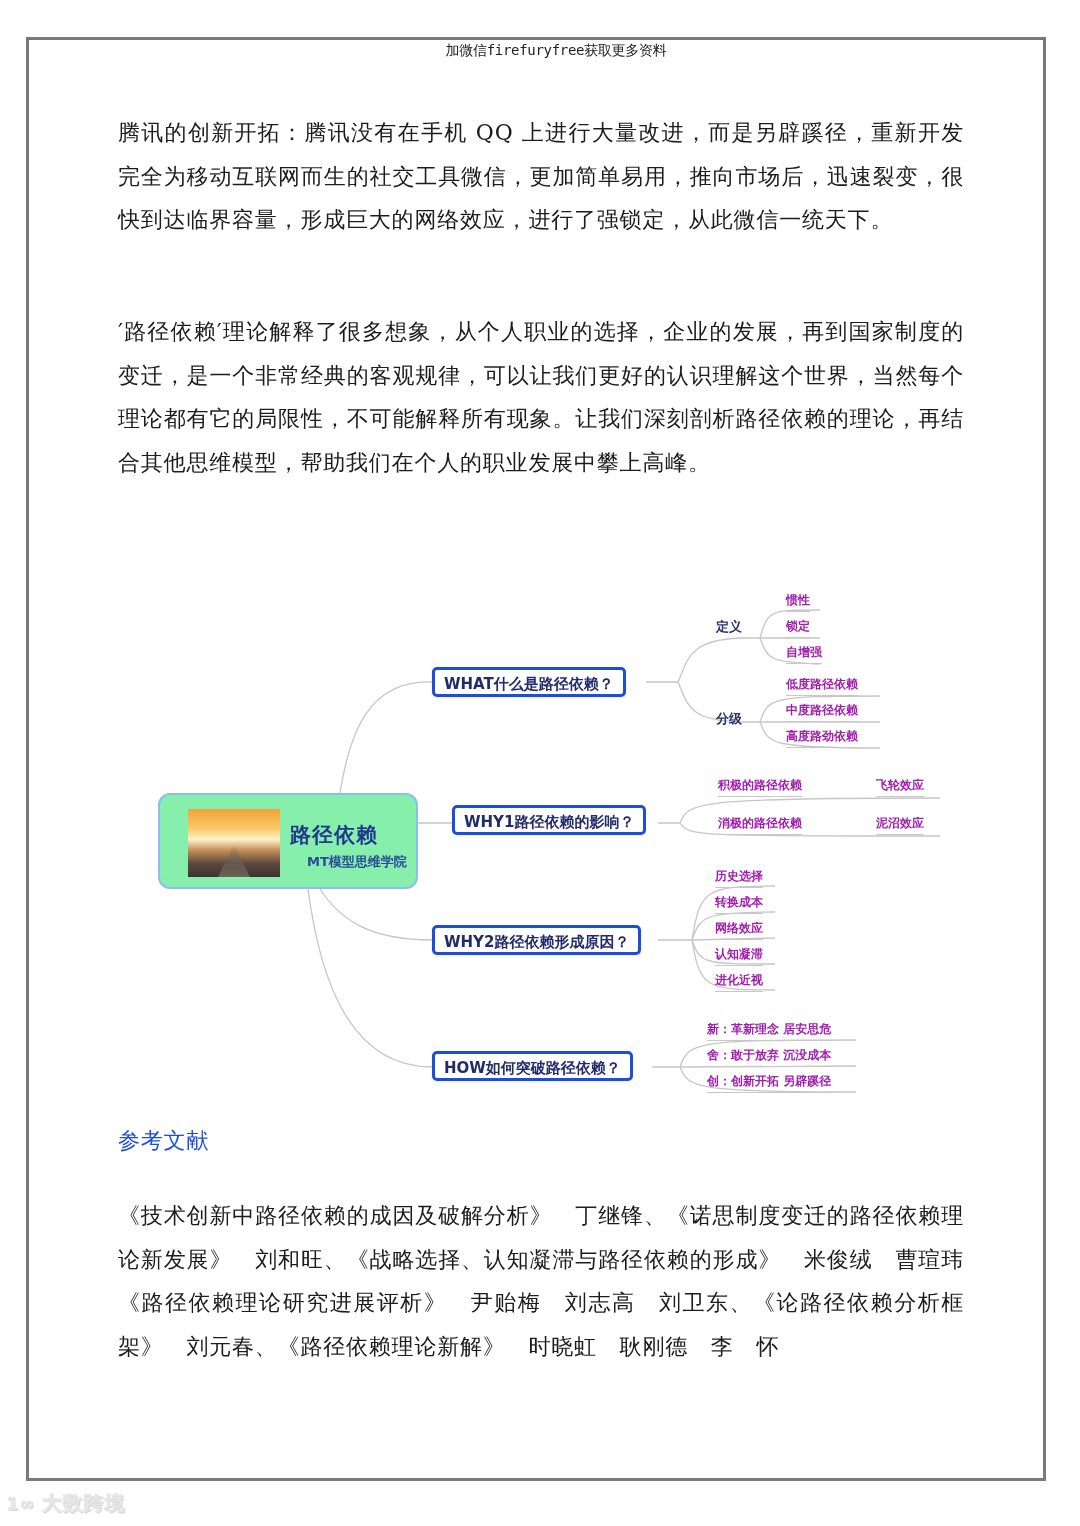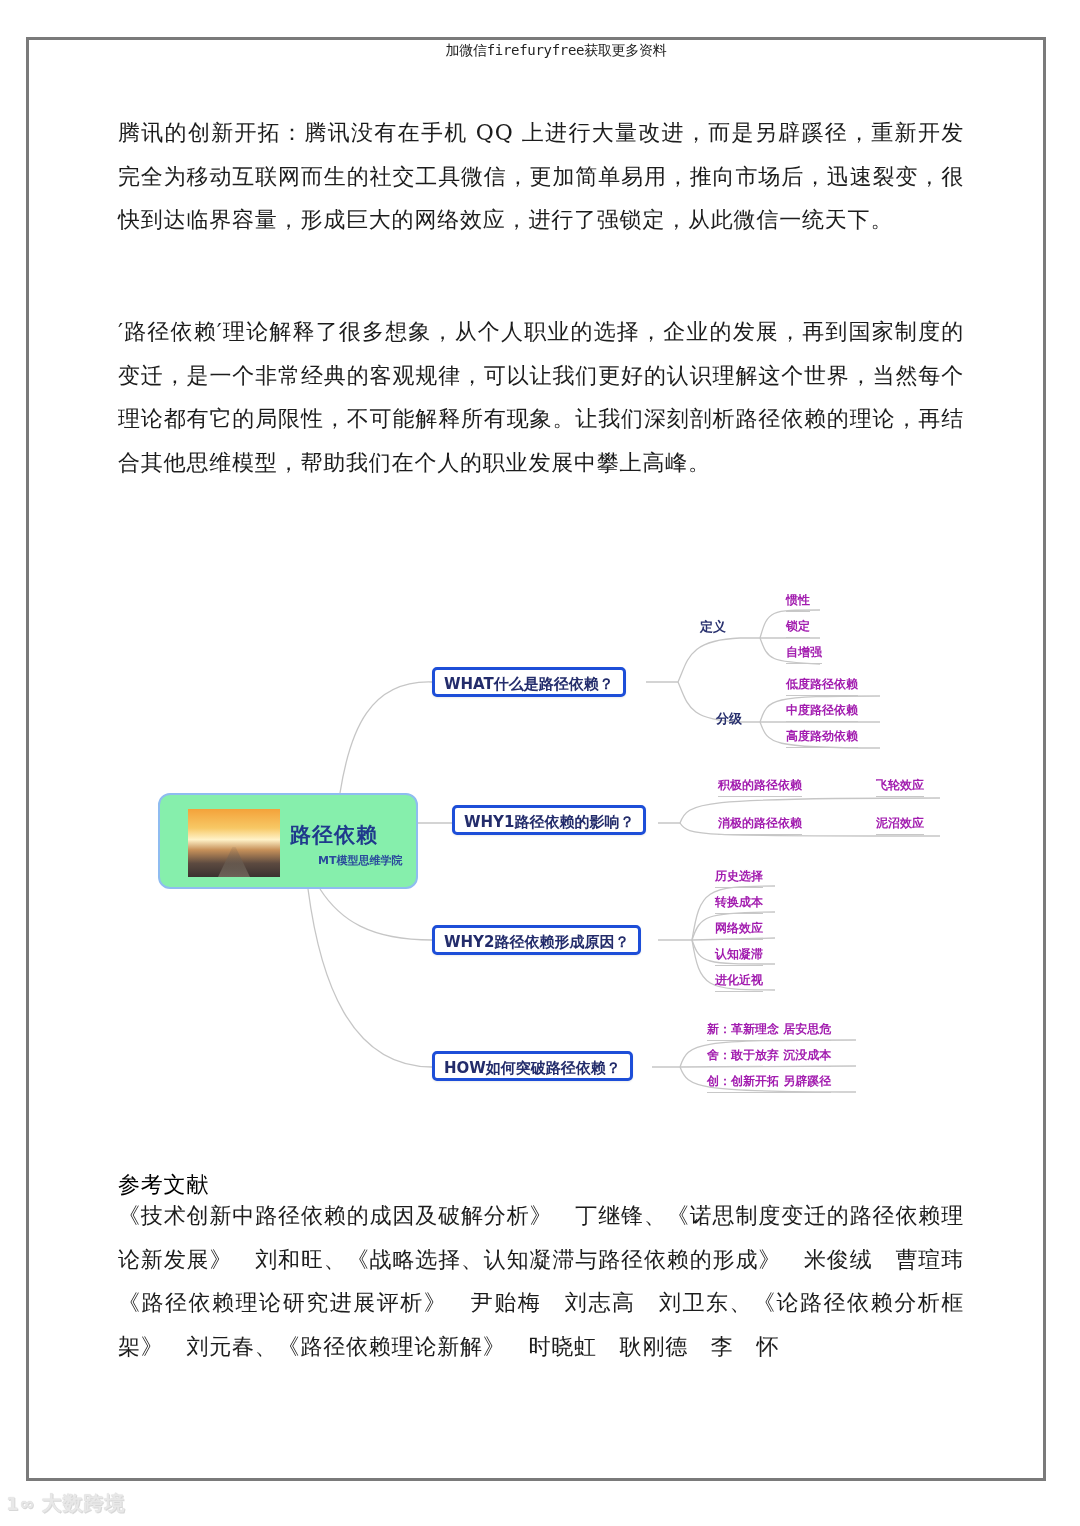--- a/index.html
+++ b/index.html
@@ -6,36 +6,36 @@
   body { width:1080px; height:1526px; position:relative; overflow:hidden;
          font-family:"DejaVu Serif", "Liberation Serif", serif; color:#1a1a1a; }
   .page-frame { position:absolute; left:26px; top:37px; width:1020px; height:1444px;
                 border:3px solid #7a7a7a; box-sizing:border-box; background:#fff; }
   .header-note { position:absolute; top:42px; left:16px; width:1080px; text-align:center;
                  font-size:14px; color:#222; font-family:"DejaVu Sans Mono","Liberation Mono",monospace; letter-spacing:-0.3px; }
   .para { position:absolute; left:118px; width:846px; font-size:22px; line-height:43.5px;
           color:#1c1c1c; text-align:justify; text-align-last:left; letter-spacing:0.8px; }
   #p1 { top:111px; }
   #p2 { top:310px; }
-  .ref-title { position:absolute; left:118px; top:1170px; font-size:22px; color:#000000; letter-spacing:0.8px; }
+  .ref-title { position:absolute; left:118px; top:1126px; font-size:22px; color:#1d4ed8; letter-spacing:0.8px; }
   #refs { top:1194px; }
 
   
   .mindmap { position:absolute; left:140px; top:580px; width:840px; height:520px; }
   .mindmap svg.links { position:absolute; left:0; top:0; }
   .central { position:absolute; left:18px; top:213px; width:260px; height:96px;
              background:#86efac; border:2px solid #8fbcf0; border-radius:12px; box-sizing:border-box; }
   .central .photo { position:absolute; left:28px; top:14px; width:92px; height:68px;
              background:linear-gradient(180deg,#f4a23a 0%,#f7c865 28%,#fff2c8 45%,#c7915a 60%,#5c4a40 80%,#3a3230 100%); }
   .central .photo .track { position:absolute; left:30px; bottom:0; width:32px; height:30px;
              background:linear-gradient(180deg,rgba(90,80,70,0.1),#6d6258); clip-path:polygon(45% 0,55% 0,100% 100%,0 100%); }
   .central .title { position:absolute; left:130px; top:26px; font-family:"DejaVu Sans","Liberation Sans",sans-serif;
              font-weight:bold; font-size:21px; color:#1f3a8c; letter-spacing:1px; }
-  .central .sub { position:absolute; left:142px; top:58px; font-family:"DejaVu Sans","Liberation Sans",sans-serif;
-             font-size:11px; color:#2a4a9c; font-weight:bold;padding-left:16px; }
+  .central .sub { position:absolute; left:131px; top:58px; font-family:"DejaVu Sans","Liberation Sans",sans-serif;
+             font-size:13px; color:#2a4a9c; font-weight:bold;padding-left:16px; }
   .branch { position:absolute; height:30px; padding:0 9px; box-sizing:border-box; border:3px solid #1d4ed8;
             border-radius:5px; background:#fff; font-family:"DejaVu Sans","Liberation Sans",sans-serif;
             font-weight:bold; font-size:15px; color:#232c6b; line-height:28px; white-space:nowrap;
             box-shadow:0 1px 2px rgba(0,0,0,0.08); }
   .leaf { position:absolute; font-family:"DejaVu Sans","Liberation Sans",sans-serif; font-weight:bold;
           font-size:12px; color:#a21caf; white-space:nowrap; border-bottom:1px solid #c8c8c8; padding-bottom:2px; }
   .sub-label { position:absolute; font-family:"DejaVu Sans","Liberation Sans",sans-serif; font-weight:bold;
           font-size:13px; color:#28306e; }
 
   .watermark { position:absolute; left:6px; top:1490px; font-family:"DejaVu Sans","Liberation Sans",sans-serif;
@@ -90,21 +90,21 @@
 
   <div class="central">
     <div class="photo">
       <div class="track"></div>
     </div>
     <div class="title">路径依赖</div>
     <div class="sub">MT模型思维学院</div>
   </div>
 
   <div class="branch" style="left:292px; top:87px;">WHAT什么是路径依赖？</div>
-  <div class="sub-label" style="left:560px; top:38px;">定义</div>
+  <div class="sub-label" style="left:576px; top:38px;">定义</div>
   <div class="sub-label" style="left:576px; top:122px;margin-top:8px;">分级</div>
   <div class="leaf" style="left:646px; top:12px;">惯性</div>
   <div class="leaf" style="left:646px; top:38px;">锁定</div>
   <div class="leaf" style="left:646px; top:64px;">自增强</div>
   <div class="leaf" style="left:646px; top:96px;">低度路径依赖</div>
   <div class="leaf" style="left:646px; top:122px;">中度路径依赖</div>
   <div class="leaf" style="left:646px; top:148px;">高度路劲依赖</div>
 
   <div class="branch" style="left:312px; top:225px;">WHY1路径依赖的影响？</div>
   <div class="leaf" style="left:578px; top:197px;">积极的路径依赖</div>

